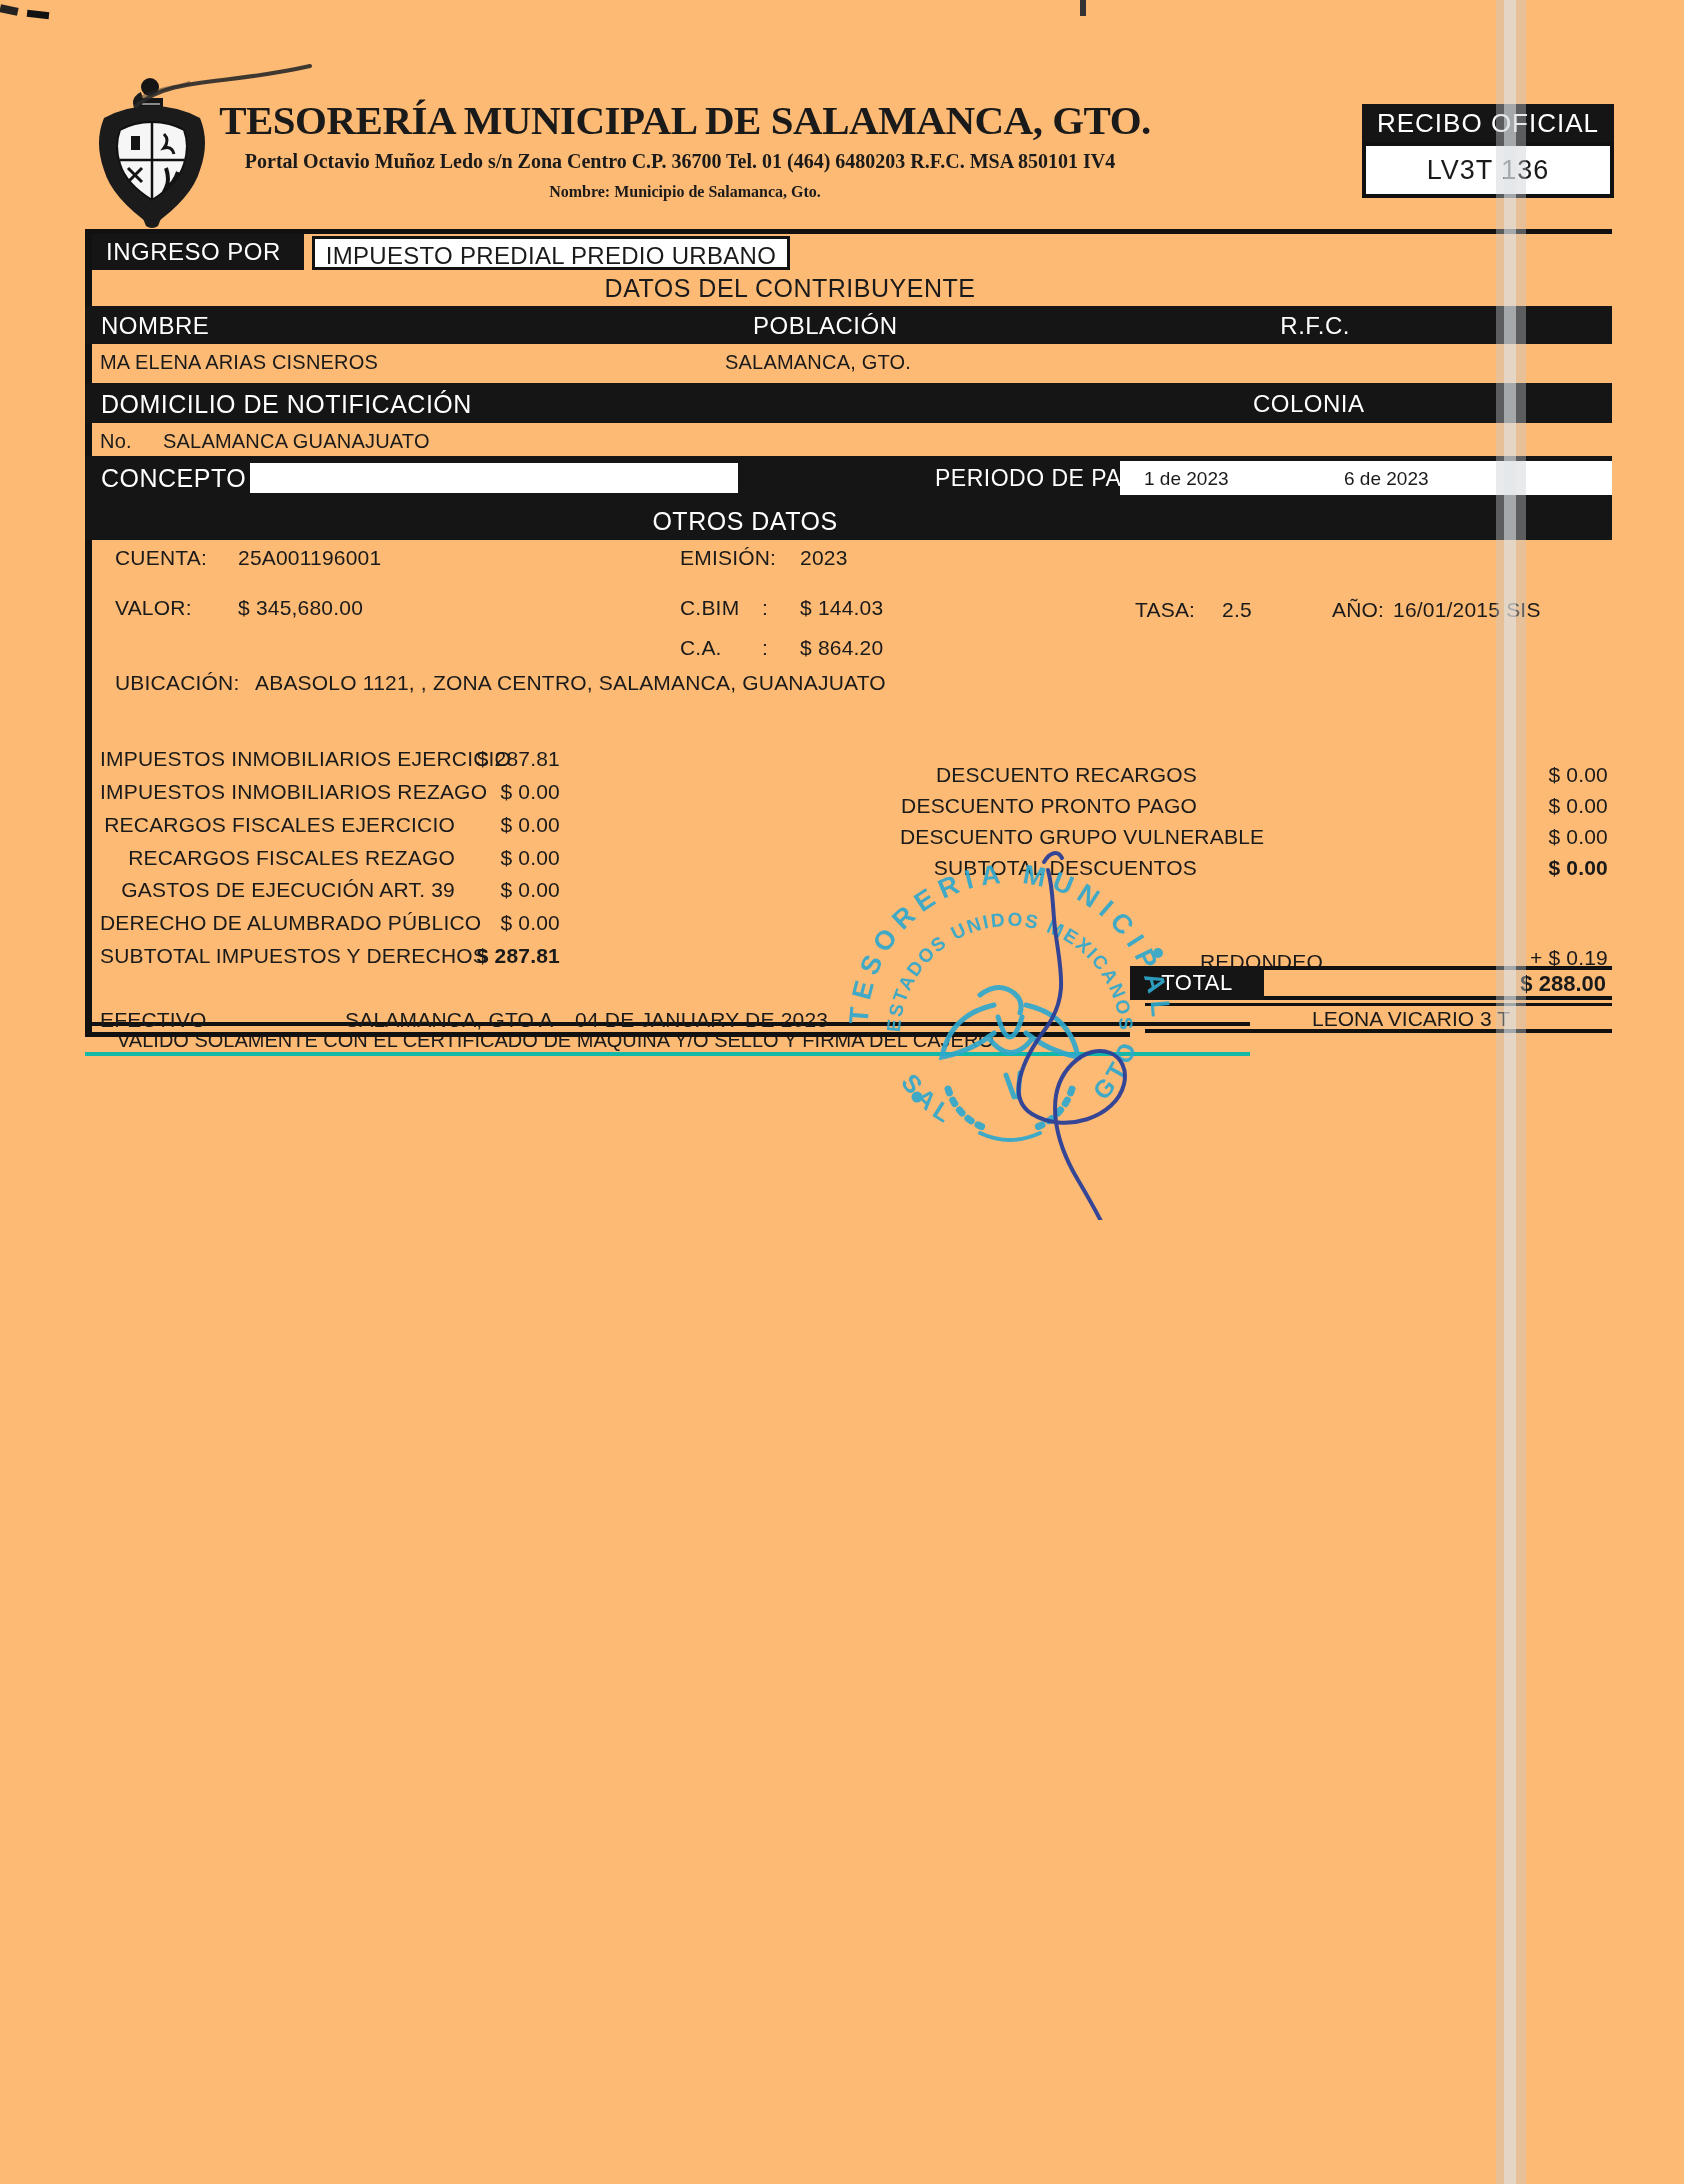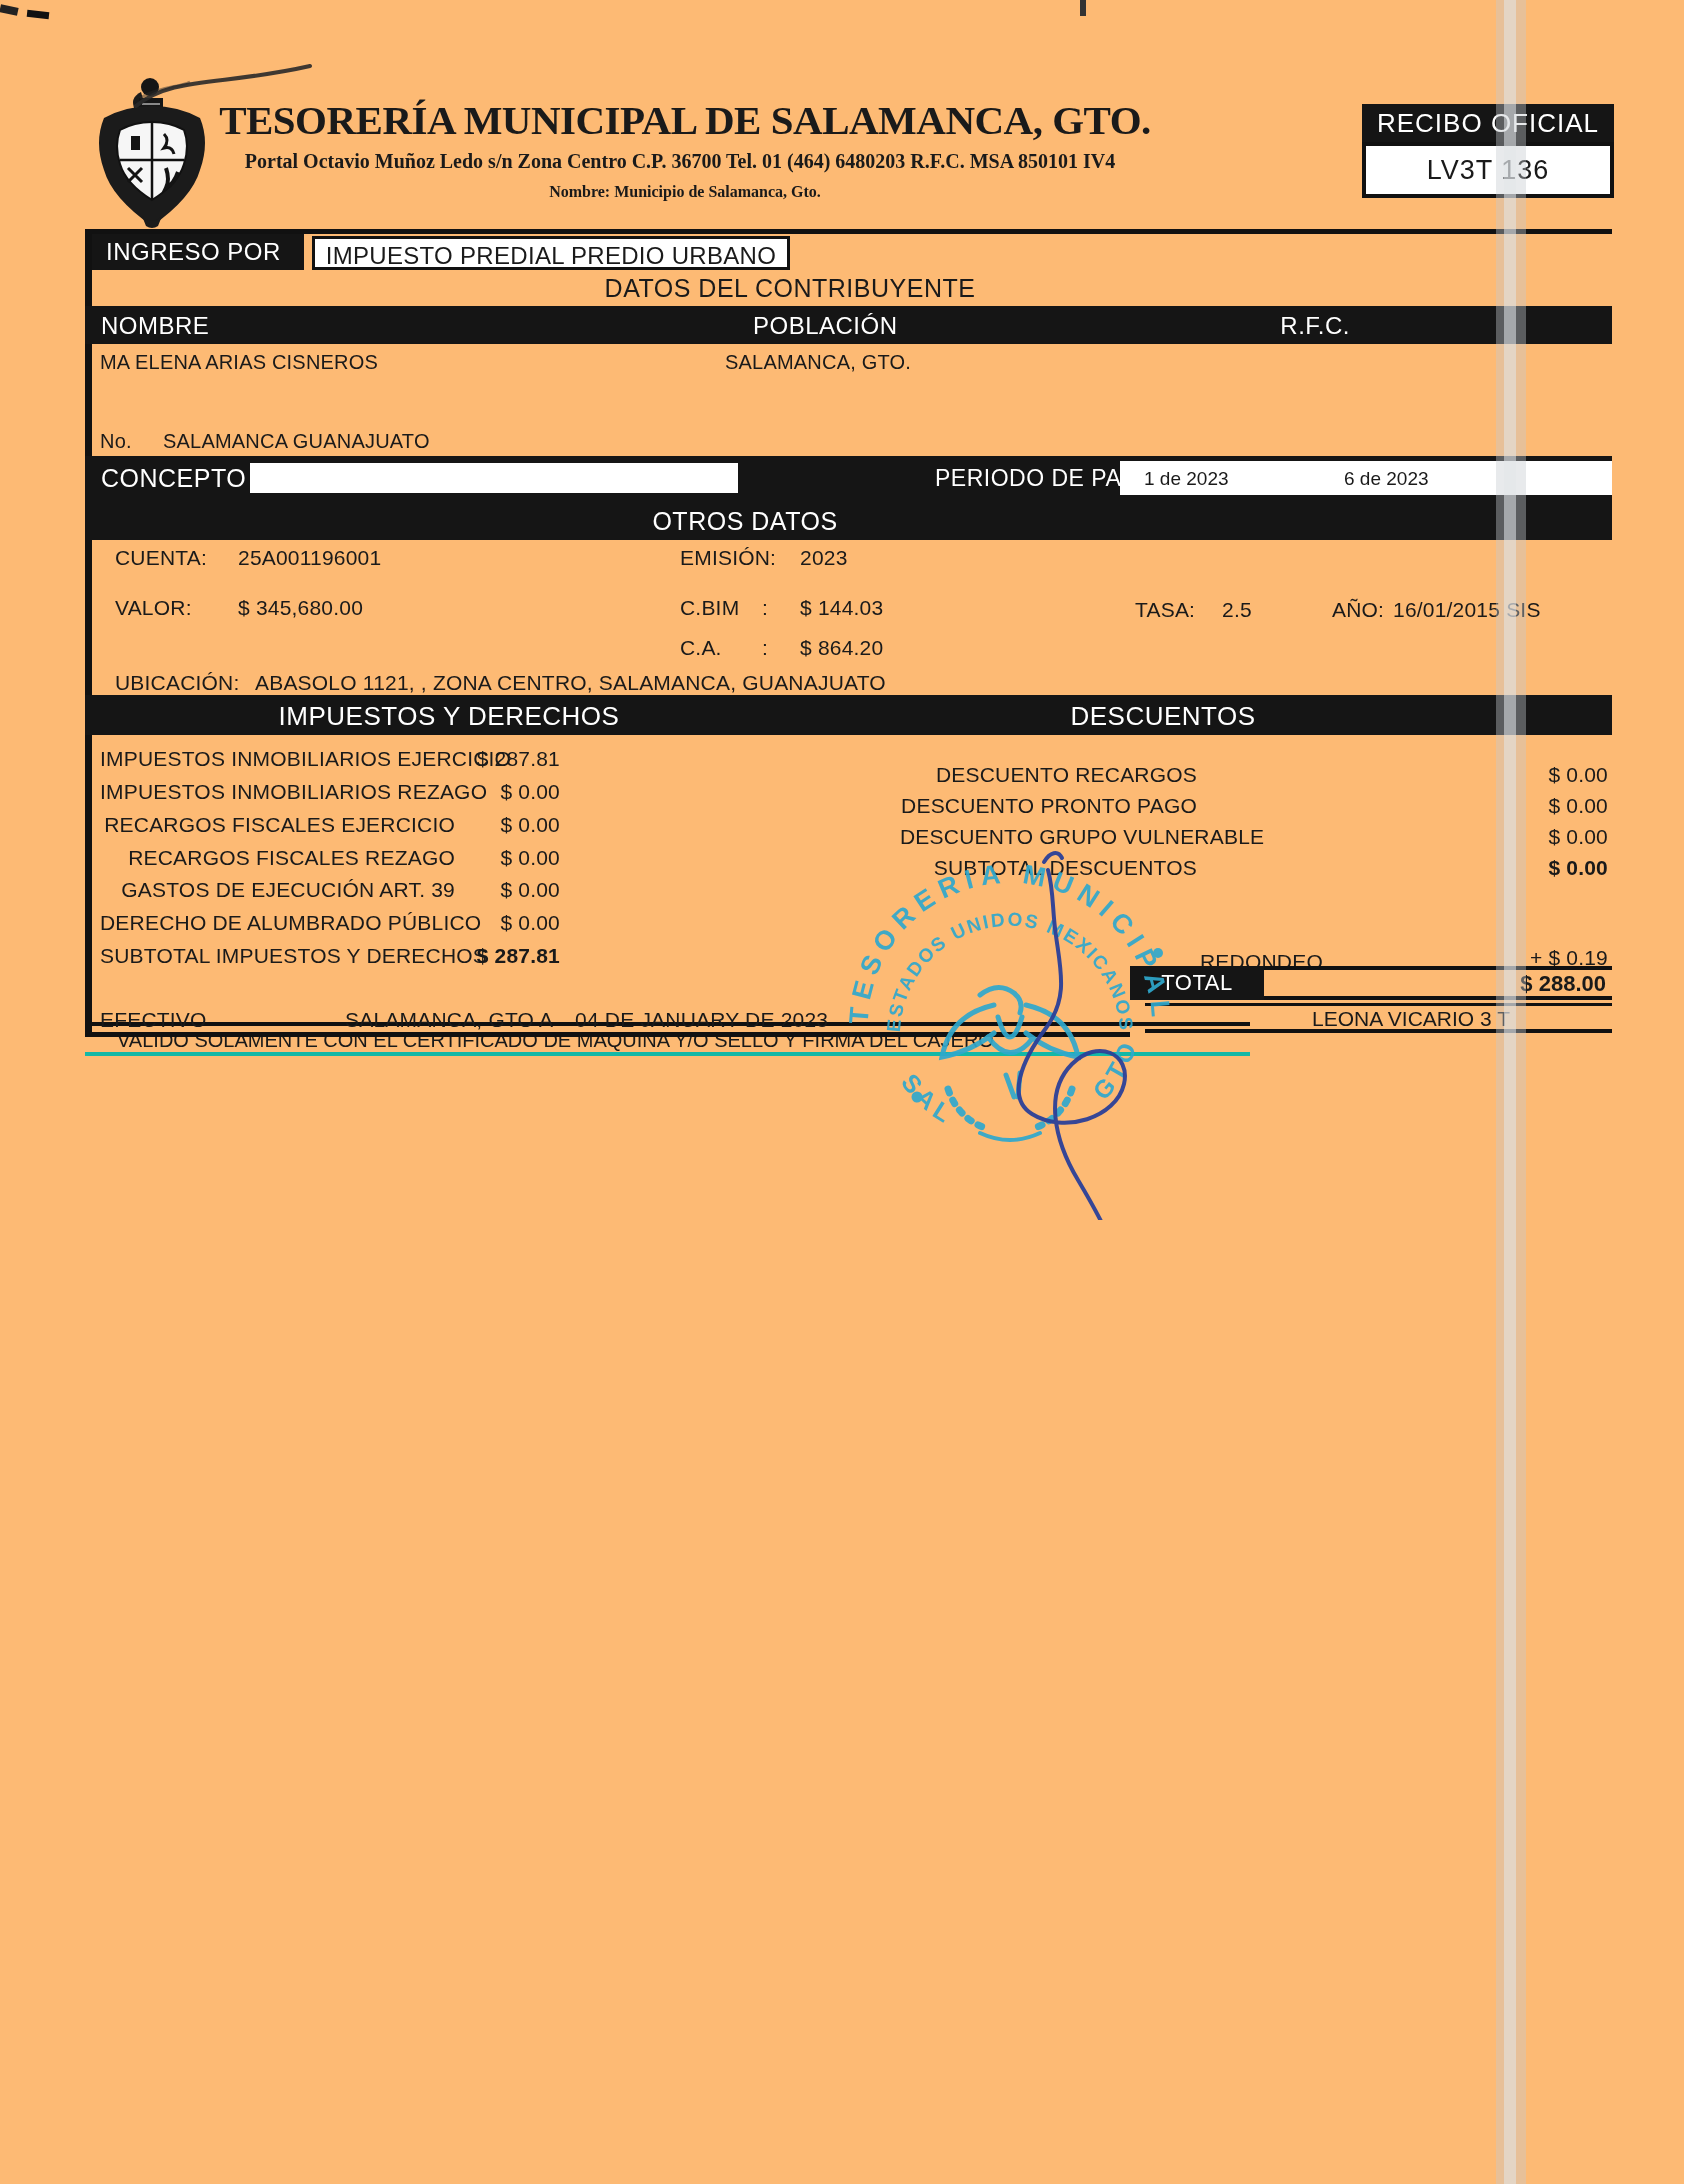--- a/index.html
+++ b/index.html
@@ -70,20 +70,24 @@
   </div>
 
   <div class="abs bar" style="left:85px;top:306px;width:1527px;height:38px;">
     <span class="abs barlbl" style="left:16px;top:6px;">NOMBRE</span>
     <span class="abs barlbl" style="left:668px;top:6px;">POBLACIÓN</span>
     <span class="abs barlbl" style="right:262px;top:6px;">R.F.C.</span>
   </div>
   <span class="abs lbl" style="left:100px;top:351px;font-size:20px;">MA ELENA ARIAS CISNEROS</span>
   <span class="abs lbl" style="left:725px;top:351px;font-size:20px;">SALAMANCA, GTO.</span>
 
+  <div class="abs bar" style="left:85px;top:383px;width:1527px;height:40px;">
+    <span class="abs barlbl" style="left:16px;top:7px;font-size:25px;">DOMICILIO DE NOTIFICACIÓN</span>
+    <span class="abs barlbl" style="left:1168px;top:7px;">COLONIA</span>
+  </div>
   <span class="abs lbl" style="left:100px;top:430px;font-size:20px;">No.</span>
   <span class="abs lbl" style="left:163px;top:430px;font-size:20px;">SALAMANCA GUANAJUATO</span>
 
   <div class="abs bar" style="left:85px;top:456px;width:1527px;height:44px;">
     <span class="abs barlbl" style="left:16px;top:8px;font-size:25px;">CONCEPTO</span>
     <div class="abs" style="left:165px;top:7px;width:488px;height:30px;background:#fff;"></div>
     <span class="abs barlbl" style="left:850px;top:9px;font-size:23px;">PERIODO DE PAGO</span>
     <div class="abs" style="left:1035px;top:5px;width:492px;height:34px;background:#fff;color:#1a1a1a;">
       <span class="abs" style="left:24px;top:7px;font-size:19px;">1 de 2023</span>
       <span class="abs" style="left:224px;top:7px;font-size:19px;">6 de 2023</span>
@@ -109,24 +113,20 @@
   <span class="abs lbl" style="left:1332px;top:598px;">AÑO:</span>
   <span class="abs lbl" style="left:1393px;top:598px;">16/01/2015 SIS</span>
 
   <span class="abs lbl" style="left:680px;top:636px;">C.A.</span>
   <span class="abs lbl" style="left:762px;top:636px;">:</span>
   <span class="abs lbl" style="left:800px;top:636px;">$ 864.20</span>
 
   <span class="abs lbl" style="left:115px;top:671px;">UBICACIÓN:</span>
   <span class="abs lbl" style="left:255px;top:671px;">ABASOLO 1121, , ZONA CENTRO, SALAMANCA, GUANAJUATO</span>
 
-  <div class="abs bar" style="left:85px;top:695px;width:1527px;height:40px;">
-    <span class="abs barlbl ctr" style="left:0;top:6px;width:728px;font-size:26px;">IMPUESTOS Y DERECHOS</span>
-    <span class="abs barlbl ctr" style="left:928px;top:6px;width:300px;font-size:26px;">DESCUENTOS</span>
-  </div>
 
   <span class="abs lbl rgt" style="left:100px;top:747px;width:355px;">IMPUESTOS INMOBILIARIOS EJERCICIO</span>
   <span class="abs lbl rgt" style="left:420px;top:747px;width:140px;">$ 287.81</span>
   <span class="abs lbl rgt" style="left:100px;top:780px;width:355px;">IMPUESTOS INMOBILIARIOS REZAGO</span>
   <span class="abs lbl rgt" style="left:420px;top:780px;width:140px;">$ 0.00</span>
   <span class="abs lbl rgt" style="left:100px;top:813px;width:355px;">RECARGOS FISCALES EJERCICIO</span>
   <span class="abs lbl rgt" style="left:420px;top:813px;width:140px;">$ 0.00</span>
   <span class="abs lbl rgt" style="left:100px;top:846px;width:355px;">RECARGOS FISCALES REZAGO</span>
   <span class="abs lbl rgt" style="left:420px;top:846px;width:140px;">$ 0.00</span>
   <span class="abs lbl rgt" style="left:100px;top:878px;width:355px;">GASTOS DE EJECUCIÓN ART. 39</span>

